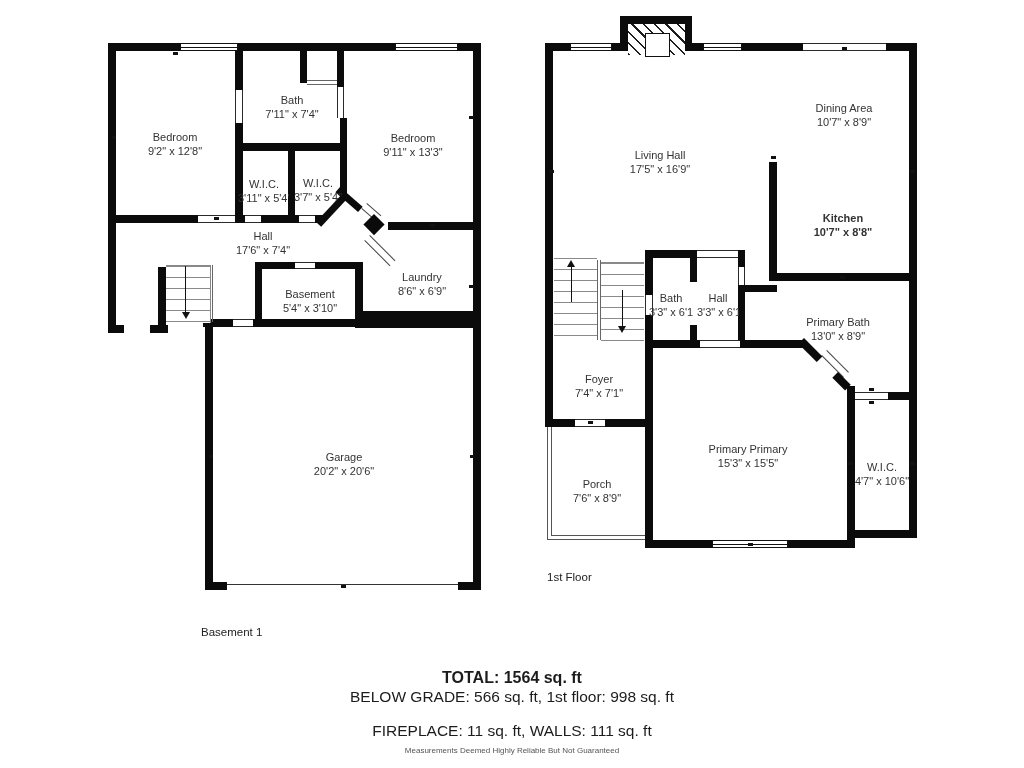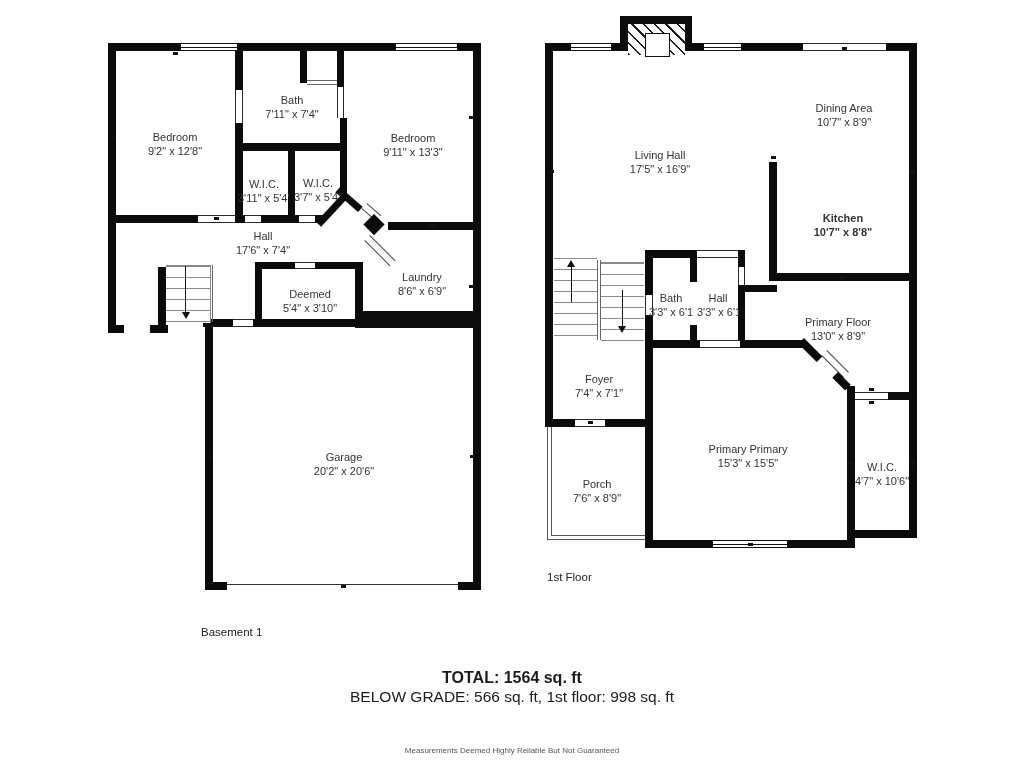--- a/index.html
+++ b/index.html
@@ -131,21 +131,21 @@
     </div>
     <div class="lbl clip" style="left:293px;top:176px;width:50px;">
       <div class="nm">W.I.C.</div>
       <div class="dm">3'7" x 5'4"</div>
     </div>
     <div class="lbl" style="left:198px;top:229px;">
       <div class="nm">Hall</div>
       <div class="dm">17'6" x 7'4"</div>
     </div>
     <div class="lbl clip" style="left:267px;top:287px;width:86px;">
-      <div class="nm">Deemed</div>
+      <div class="nm">Basement</div>
       <div class="dm">5'4" x 3'10"</div>
     </div>
     <div class="lbl" style="left:357px;top:270px;text-align:center;">
       <div class="nm">Laundry</div>
       <div class="dm">8'6" x 6'9"</div>
     </div>
     <div class="lbl" style="left:279px;top:450px;">
       <div class="nm">Garage</div>
       <div class="dm">20'2" x 20'6"</div>
     </div>
@@ -244,21 +244,21 @@
     </div>
     <div class="lbl clip" style="left:649px;top:291px;width:44px;">
       <div class="nm">Bath</div>
       <div class="dm">3'3" x 6'11"</div>
     </div>
     <div class="lbl clip" style="left:697px;top:291px;width:42px;">
       <div class="nm">Hall</div>
       <div class="dm">3'3" x 6'11"</div>
     </div>
     <div class="lbl" style="left:773px;top:315px;">
-      <div class="nm">Primary Floor</div>
+      <div class="nm">Primary Bath</div>
       <div class="dm">13'0" x 8'9"</div>
     </div>
     <div class="lbl" style="left:534px;top:372px;">
       <div class="nm">Foyer</div>
       <div class="dm">7'4" x 7'1"</div>
     </div>
     <div class="lbl" style="left:532px;top:477px;">
       <div class="nm">Porch</div>
       <div class="dm">7'6" x 8'9"</div>
     </div>
@@ -268,15 +268,16 @@
     </div>
     <div class="lbl clip" style="left:854px;top:460px;width:56px;">
       <div class="nm">W.I.C.</div>
       <div class="dm">4'7" x 10'6"</div>
     </div>
     <div class="plan-title" style="left:547px;top:571px;">1st Floor</div>
   </div>
 
   <div class="sum b" style="top:669px;">TOTAL: 1564 sq. ft</div>
   <div class="sum" style="top:688px;">BELOW GRADE: 566 sq. ft, 1st floor: 998 sq. ft</div>
+  <div class="sum" style="top:722px;">FIREPLACE: 11 sq. ft, WALLS: 111 sq. ft</div>
   <div class="disc" style="top:746px;">Measurements Deemed Highly Reliable But Not Guaranteed</div>
 
 </div>
 
 </body></html>

